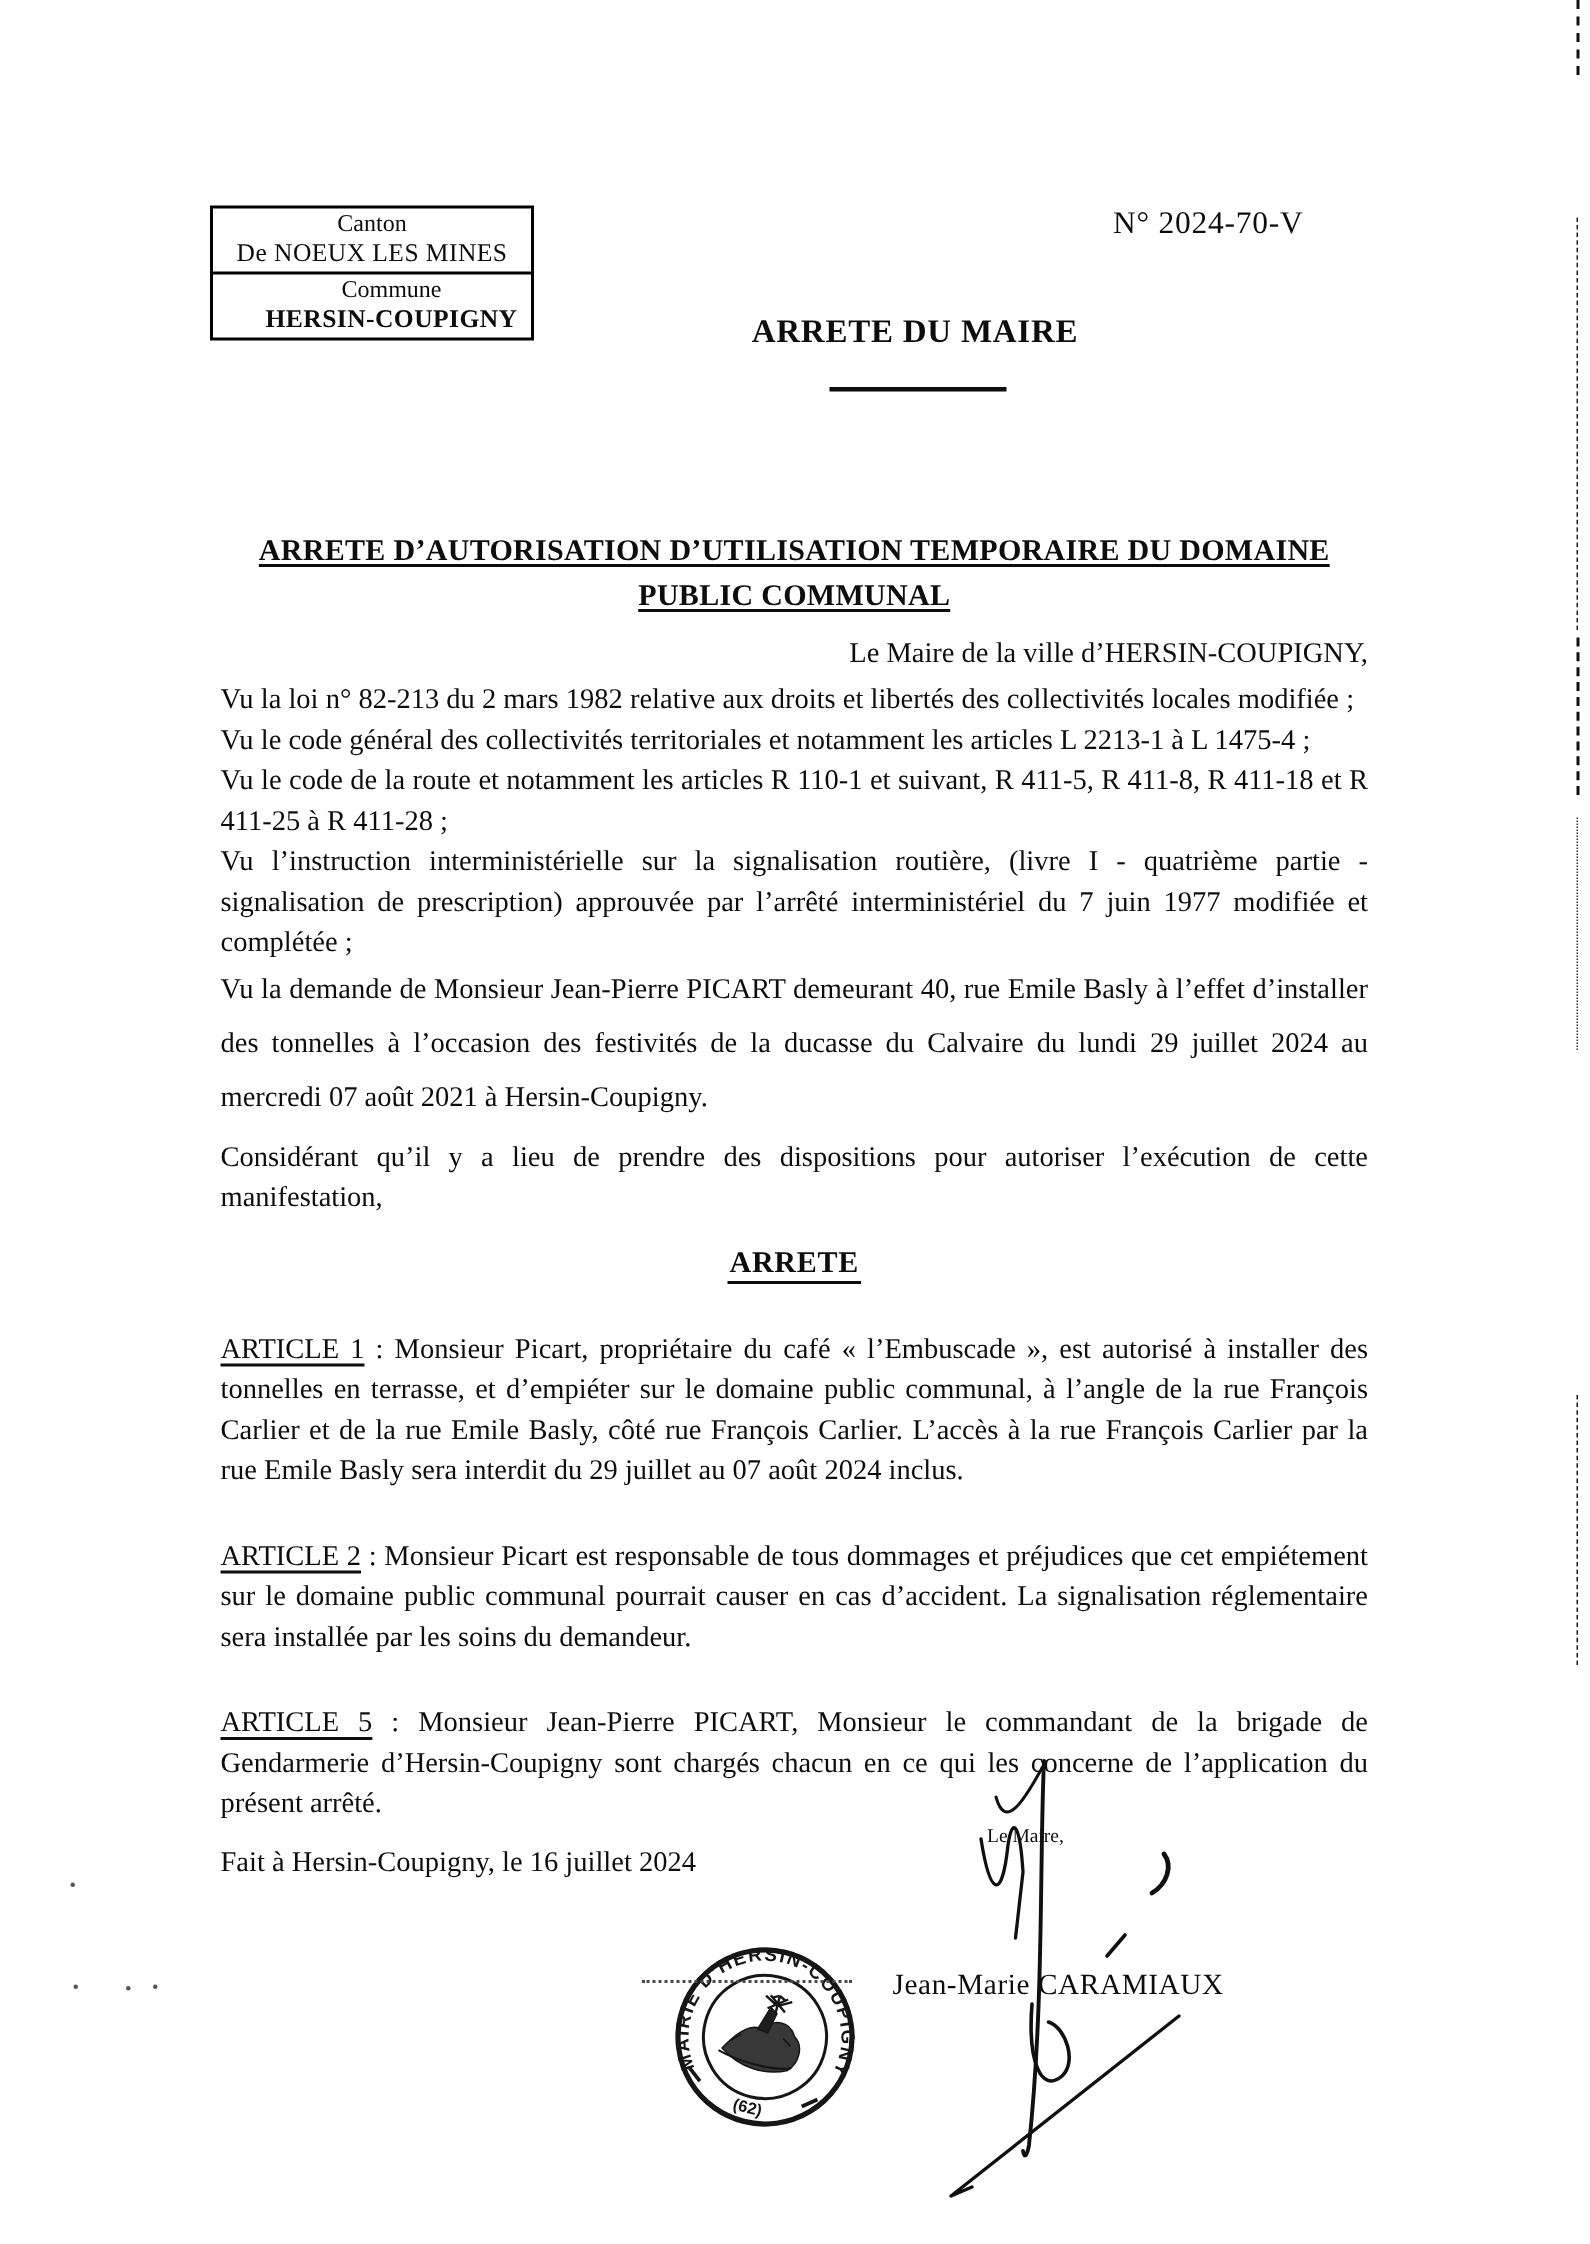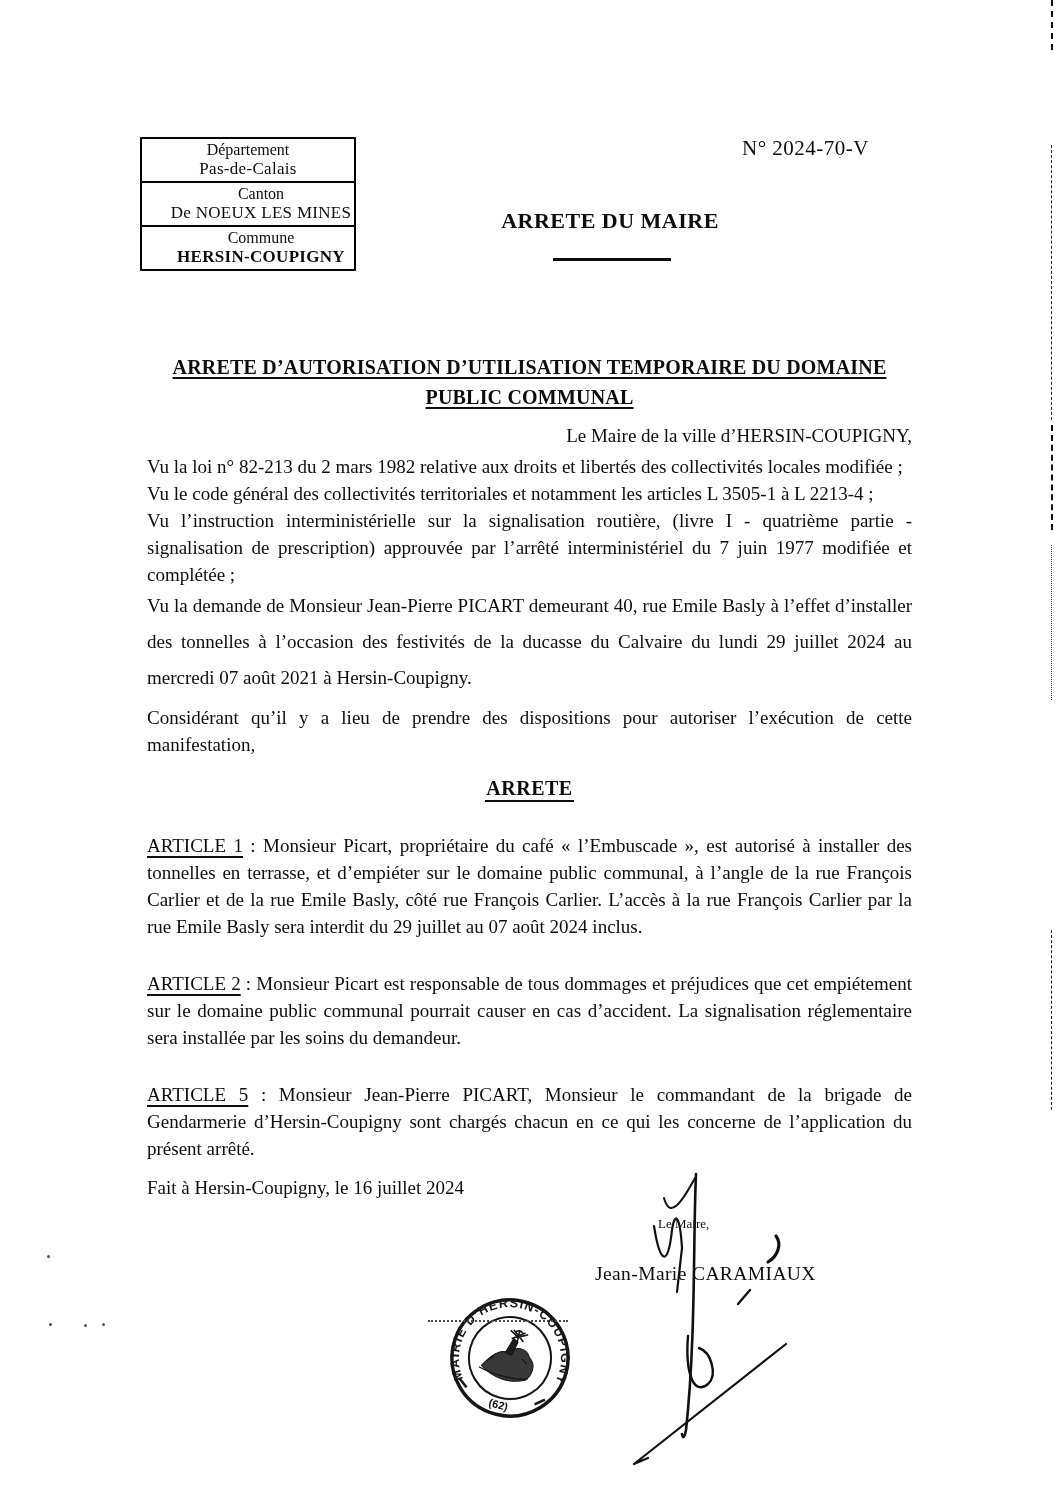--- a/index.html
+++ b/index.html
@@ -93,21 +93,21 @@
     text-decoration-thickness: 2px;
     text-underline-offset: 4px;
   }
   .place-date { margin: 12px 0 0 0; }
   
   .sign-title {
     position: absolute; left: 658px; top: 1216px;
     font-size: 13px;
   }
   .sign-name {
-    position: absolute; left: 595px; top: 1263px;
+    position: absolute; left: 595px; top: 1313px;
     font-size: 19.5px; letter-spacing: .4px;
   }
   .stamp-svg { position: absolute; left: 428px; top: 1276px; }
   .signature-svg { position: absolute; left: 598px; top: 1168px; }
   
   .vline { position: absolute; left: 1051px; width: 0; }
   .vline.v1 { top: 0;    height: 50px;  border-left: 2px dashed #111; }
   .vline.v2 { top: 145px; height: 275px; border-left: 1.5px dashed #222; }
   .vline.v3 { top: 425px; height: 105px; border-left: 2px dashed #111; }
   .vline.v4 { top: 545px; height: 155px; border-left: 1px dotted #333; }
@@ -123,24 +123,20 @@
   .speck.s3 { left: 84px;  top: 1324px; }
   .speck.s4 { left: 102px; top: 1323px; }
 </style>
 </head>
 <body>
 
 <div class="page">
 
   <div class="admin-box">
     <div class="admin-cell">
-      <span class="admin-label">Département</span>
-      <span class="admin-value">Pas-de-Calais</span>
-    </div>
-    <div class="admin-cell">
       <span class="admin-label">Canton</span>
       <span class="admin-value">De NOEUX LES MINES</span>
     </div>
     <div class="admin-cell">
       <span class="admin-label">Commune</span>
       <span class="admin-value bold">HERSIN-COUPIGNY</span>
     </div>
   </div>
 
   <div class="ref-number">N° 2024-70-V</div>
@@ -150,21 +146,22 @@
 
   <div class="content">
     <h1 class="main-title">
       <span class="tline">ARRETE D’AUTORISATION D’UTILISATION TEMPORAIRE DU DOMAINE</span>
       <span class="tline">PUBLIC COMMUNAL</span>
     </h1>
 
     <p class="opening">Le Maire de la ville d’HERSIN-COUPIGNY,</p>
 
     <p class="recital hang">Vu la loi n° 82-213 du 2 mars 1982 relative aux droits et libertés des collectivités locales modifiée ;</p>
-    <p class="recital">Vu le code général des collectivités territoriales et notamment les articles L 3505-1 à L 2213-4 ;</p>
+    <p class="recital">Vu le code général des collectivités territoriales et notamment les articles L 2213-1 à L 1475-4 ;</p>
+    <p class="recital">Vu le code de la route et notamment les articles R 110-1 et suivant, R 411-5, R 411-8, R 411-18 et R 411-25 à R 411-28 ;</p>
     <p class="recital">Vu l’instruction interministérielle sur la signalisation routière, (livre I - quatrième partie - signalisation de prescription) approuvée par l’arrêté interministériel du 7 juin 1977 modifiée et complétée ;</p>
     <p class="recital wide">Vu la demande de Monsieur Jean-Pierre PICART demeurant 40, rue Emile Basly à l’effet d’installer des tonnelles à l’occasion des festivités de la ducasse du Calvaire du lundi 29 juillet 2024 au mercredi 07 août 2021 à Hersin-Coupigny.</p>
 
     <p class="considerant">Considérant qu’il y a lieu de prendre des dispositions pour autoriser l’exécution de cette manifestation,</p>
 
     <div class="arrete-heading">
       <span>ARRETE</span>
     </div>
 
     <p class="article">

